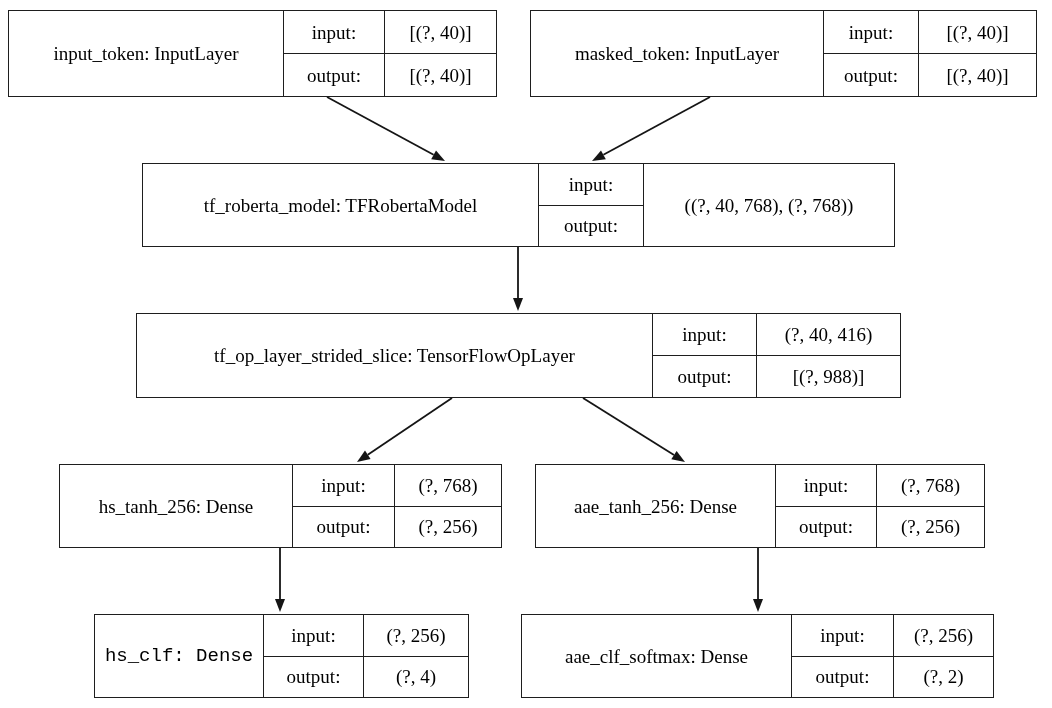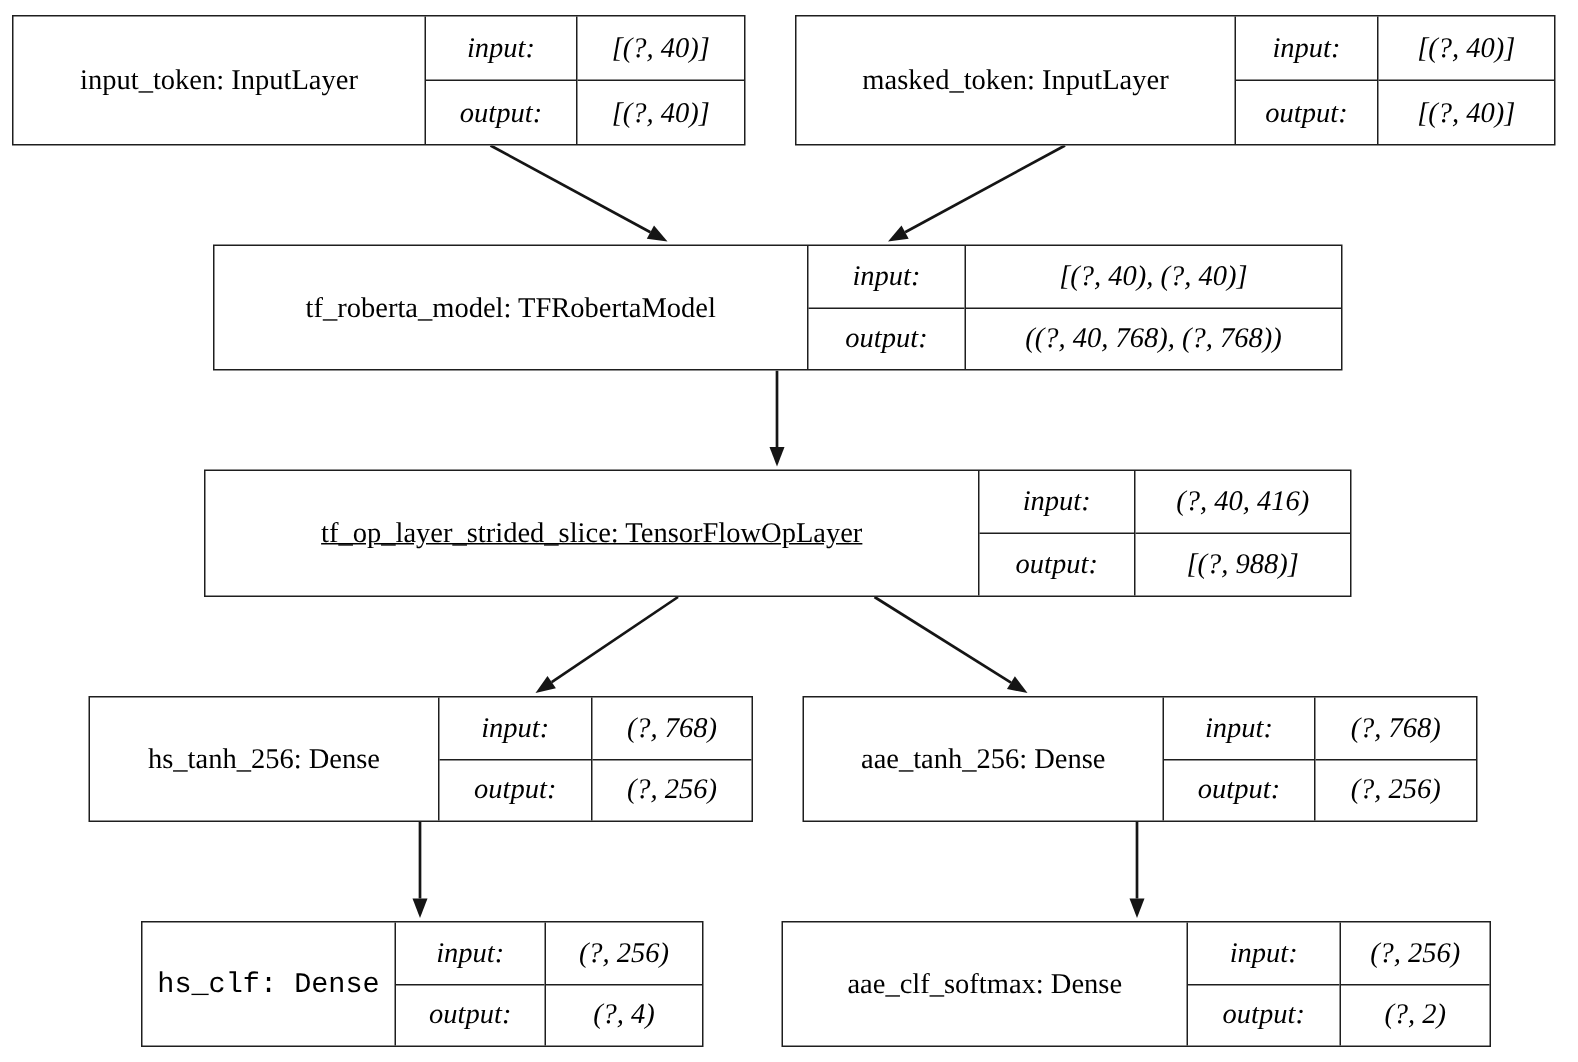--- a/index.html
+++ b/index.html
@@ -7,21 +7,21 @@
        font-family:"Liberation Serif","DejaVu Serif",serif;}
   .canvas{position:relative;width:1052px;height:708px;background:#ffffff;}
   .node{position:absolute;display:flex;background:#ffffff;
         border:1.7px solid #1e1e1e;box-sizing:border-box;
         font-size:19px;color:#000;white-space:nowrap;line-height:1;}
   .lbl{display:flex;align-items:center;justify-content:center;
        padding:0 6px;box-sizing:border-box;}
   .col{display:flex;flex-direction:column;border-left:1.5px solid #1e1e1e;
        box-sizing:border-box;}
   .col>div{flex:1;display:flex;align-items:center;justify-content:center;
-           padding:0 5px;box-sizing:border-box;font-style:italic;}
+           padding:0 5px;box-sizing:border-box;}
   .col>div.top{border-bottom:1.5px solid #1e1e1e;}
   .valcol{flex:1 1 auto;}
   #edges{position:absolute;left:0;top:0;width:1052px;height:708px;
          pointer-events:none;}
 </style>
 </head>
 <body>
 
 <div class="canvas">
 
@@ -80,27 +80,26 @@
     </div>
   </div>
 
   <div class="node" style="left:142px;top:163px;width:753px;height:84px;">
     <div class="lbl" style="width:395px;">tf_roberta_model: TFRobertaModel</div>
     <div class="col" style="width:105px;">
       <div class="top">input:</div>
       <div>output:</div>
     </div>
     <div class="col valcol">
-      <div class="top">[(?, 40), (?, 40)]</div>
       <div>((?, 40, 768), (?, 768))</div>
     </div>
   </div>
 
   <div class="node" style="left:136px;top:313px;width:765px;height:85px;">
-    <div class="lbl" style="width:515px;text-decoration:underline;">tf_op_layer_strided_slice: TensorFlowOpLayer</div>
+    <div class="lbl" style="width:515px;">tf_op_layer_strided_slice: TensorFlowOpLayer</div>
     <div class="col" style="width:104px;">
       <div class="top">input:</div>
       <div>output:</div>
     </div>
     <div class="col valcol">
       <div class="top">(?, 40, 416)</div>
       <div>[(?, 988)]</div>
     </div>
   </div>
 

